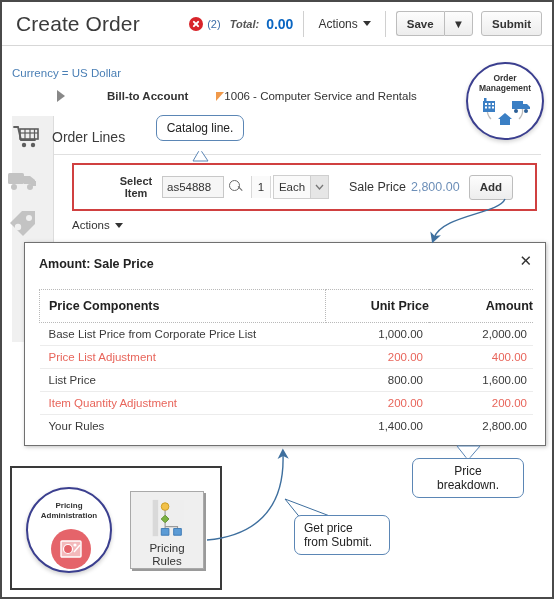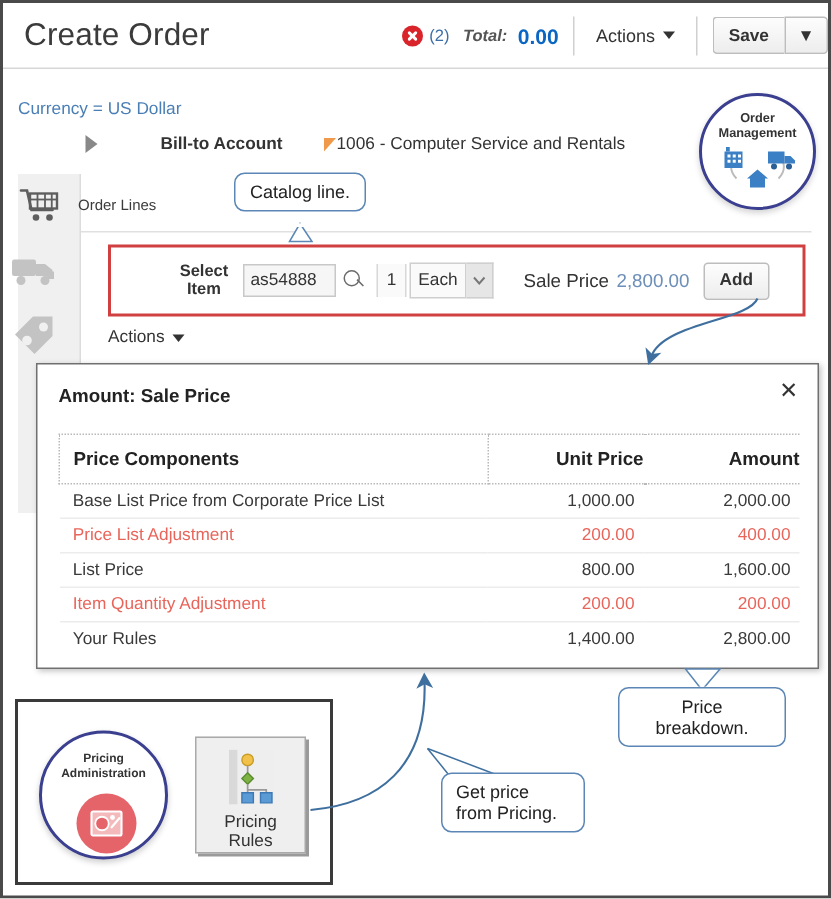--- a/index.html
+++ b/index.html
@@ -76,21 +76,21 @@
     position:absolute; left:464px; top:60px; width:78px; height:78px;
     border-radius:50%; border:2px solid #3b3f8f; background:#fff;
     box-shadow:0 2px 4px rgba(0,0,0,.18);
     display:flex; flex-direction:column; align-items:center; justify-content:flex-start;
     padding-top:9px;
   }
   .om-badge .l1, .om-badge .l2 { font-size:8.5px; font-weight:bold; color:#333; line-height:10px;}
 
   
   .lines-header { position:absolute; left:10px; top:122px; display:flex; align-items:center; }
-  .lines-title { font-size:10px; color:#3b3b3b; margin-left:10px; }
+  .lines-title { font-size:14px; color:#3b3b3b; margin-left:10px; }
   .sidebar {
     position:absolute; left:10px; top:114px; width:42px; height:226px;
     background:#f0f0f0; border-right:1px solid #dcdcdc;
   }
   .side-ic { position:absolute; left:4px; width:34px; height:34px; }
   .lines-panel-border { position:absolute; left:52px; top:152px; width:487px; height:1px; background:#e0e0e0;}
 
   
   .line-box {
     position:absolute; left:70px; top:161px; width:465px; height:48px;
@@ -180,20 +180,21 @@
       <div class="hdr-div"></div>
       <div class="actions-btn">
         <span>Actions</span>
         <span class="caret"></span>
       </div>
       <div class="hdr-div"></div>
       <div class="split">
         <div class="btn">Save</div>
         <div class="btn">▼</div>
       </div>
+      <div class="btn submit-btn">Submit</div>
     </div>
   </div>
 
   <div class="currency">Currency = US Dollar</div>
 
   <div class="billto-row">
     <span class="tri"></span>
     <span class="billto-label">Bill-to Account</span>
     <span class="flag"></span>
     <span class="billto-value">1006 - Computer Service and Rentals</span>
@@ -375,15 +376,15 @@
 
     <path d="M205 538 C 250 534, 283 510, 281 452" stroke="#3e6f9e" stroke-width="1.4" fill="none" marker-end="url(#ah)"></path>
 
     <line x1="283" y1="497" x2="304" y2="523" stroke="#3e6f9e" stroke-width="1"></line>
     <line x1="283" y1="497" x2="333" y2="516" stroke="#3e6f9e" stroke-width="1"></line>
   </svg>
 
   <div class="callout" style="left:154px; top:113px; width:88px;">Catalog line.</div>
   <div class="callout" style="left:410px; top:456px; width:112px;">Price breakdown.</div>
   <div class="callout" style="left:292px; top:513px; width:96px; text-align:left;">Get price
-from Pricing.</div>
+from Submit.</div>
 
 </div>
 
 </body></html>

